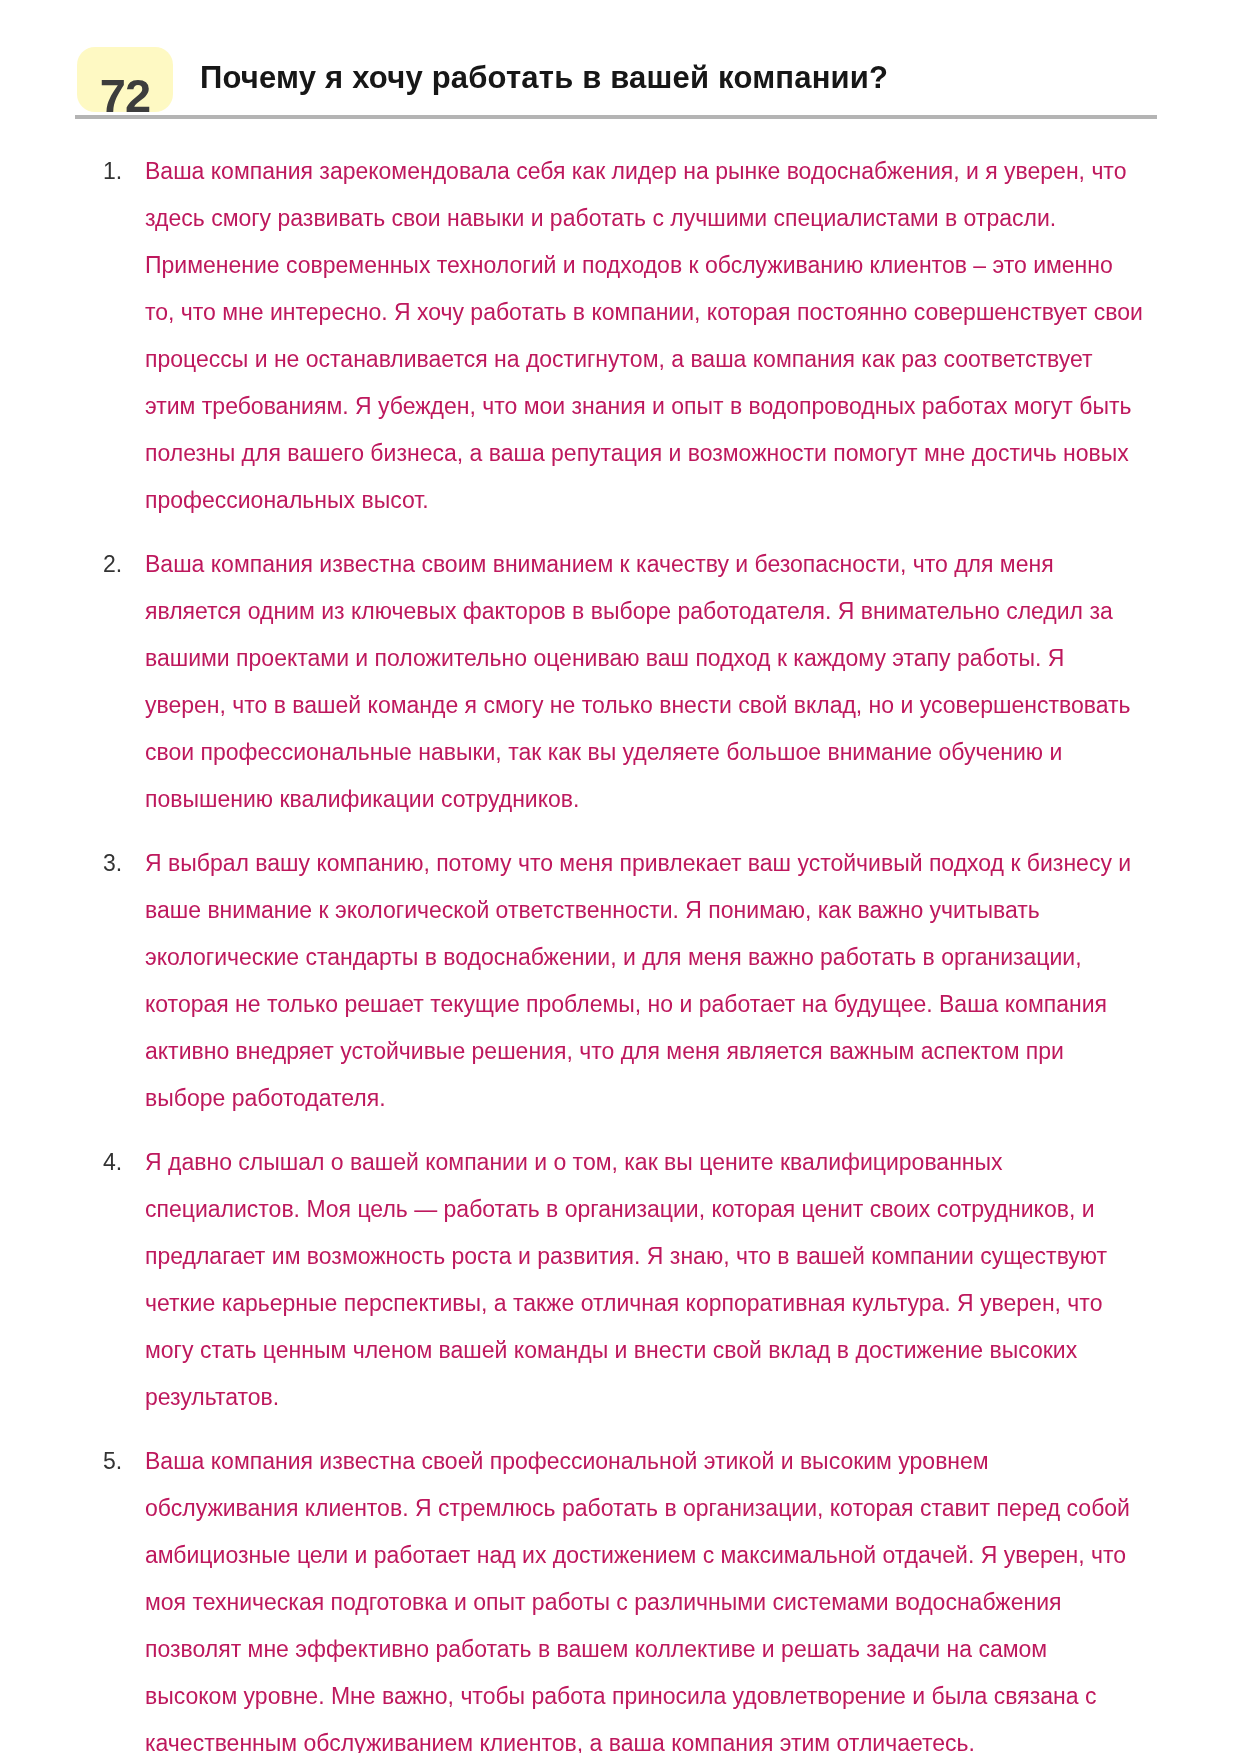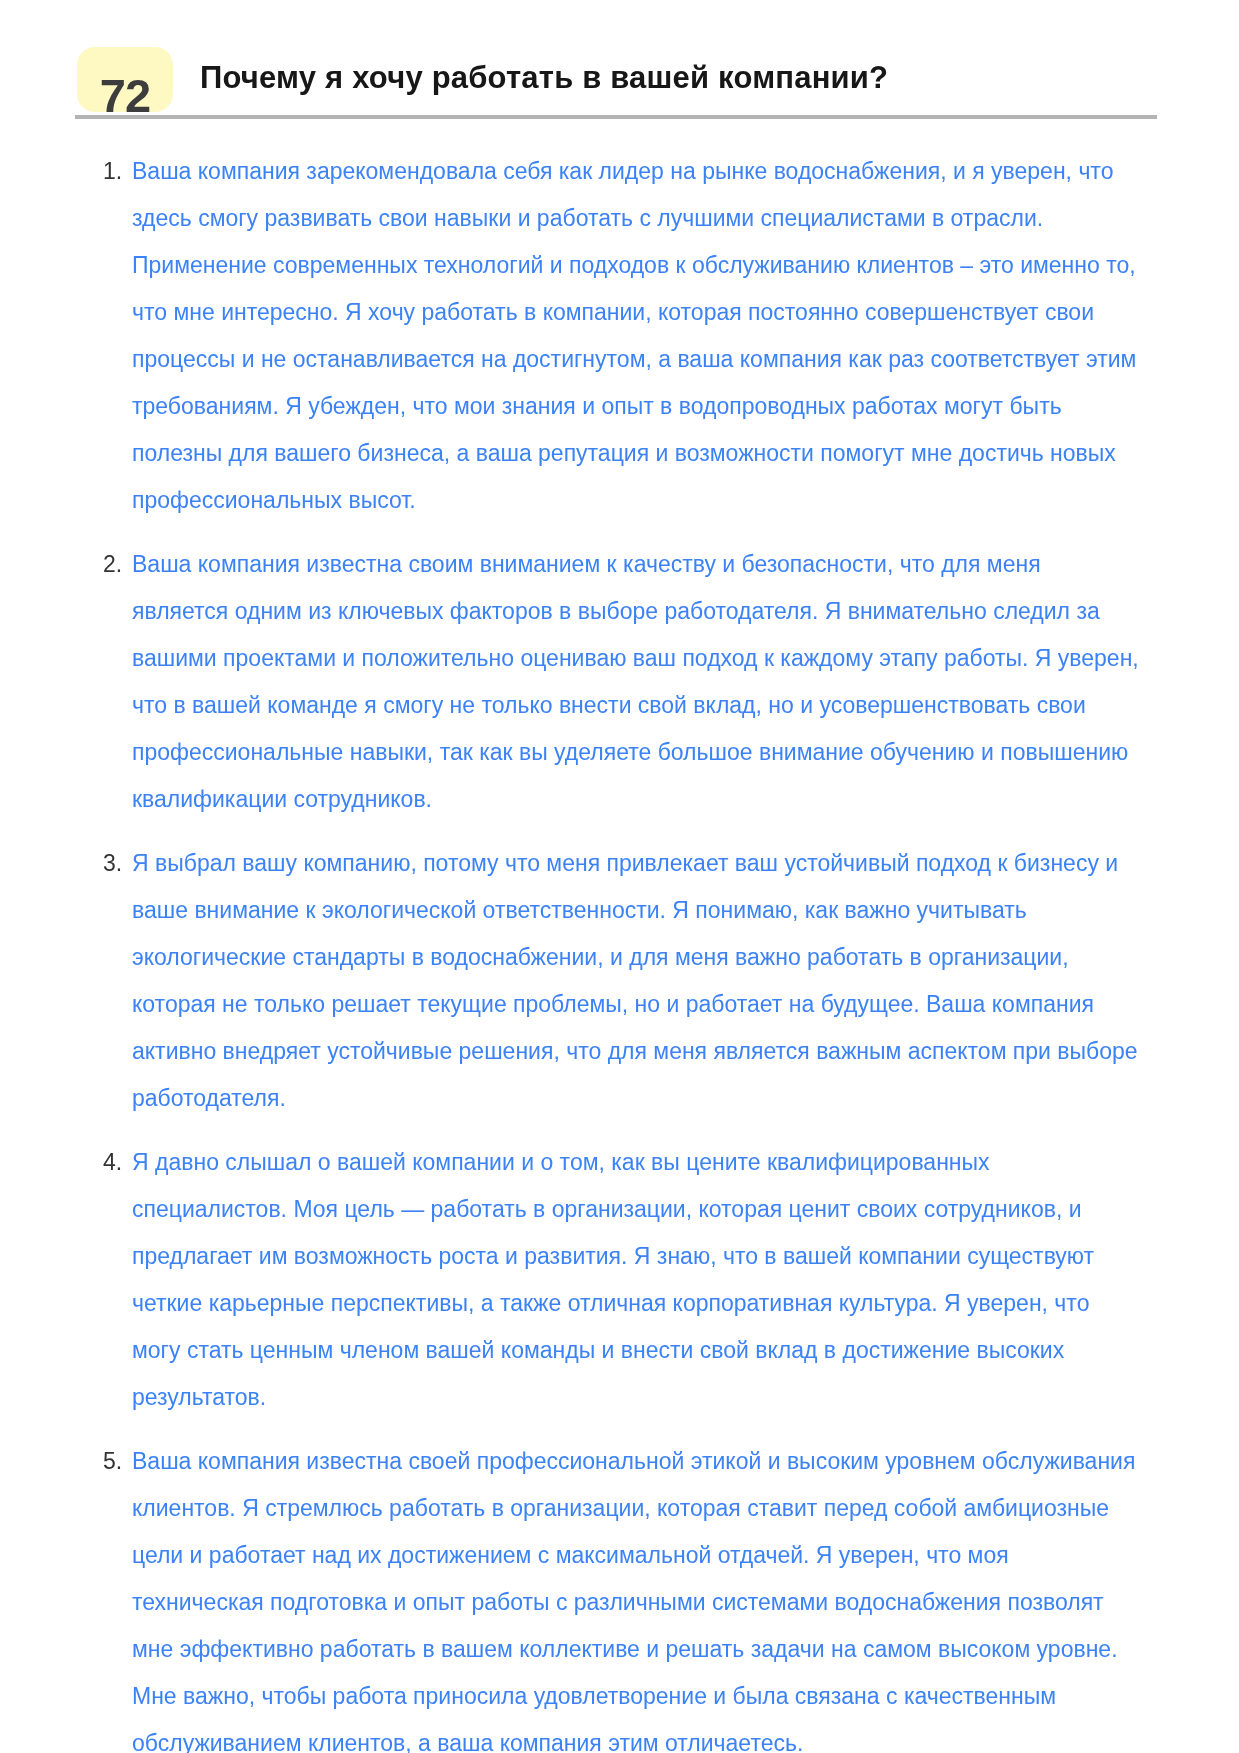--- a/index.html
+++ b/index.html
@@ -72,21 +72,22 @@
     grid-template-columns: 29px 1fr;
     font-size: 23px;
     line-height: 47px;
     color: #333333;
     margin-bottom: 17px;
   }
   .answer-number {
     color: #333333;
   }
   .answer-text {
-    color: #3b82f6;
+    color: #be185d;
+    margin-left: 13px;
   }
 </style>
 </head>
 <body>
 
 <div class="page">
 
   <div class="header">
     <div class="badge">
       <span class="badge-number">72</span>

